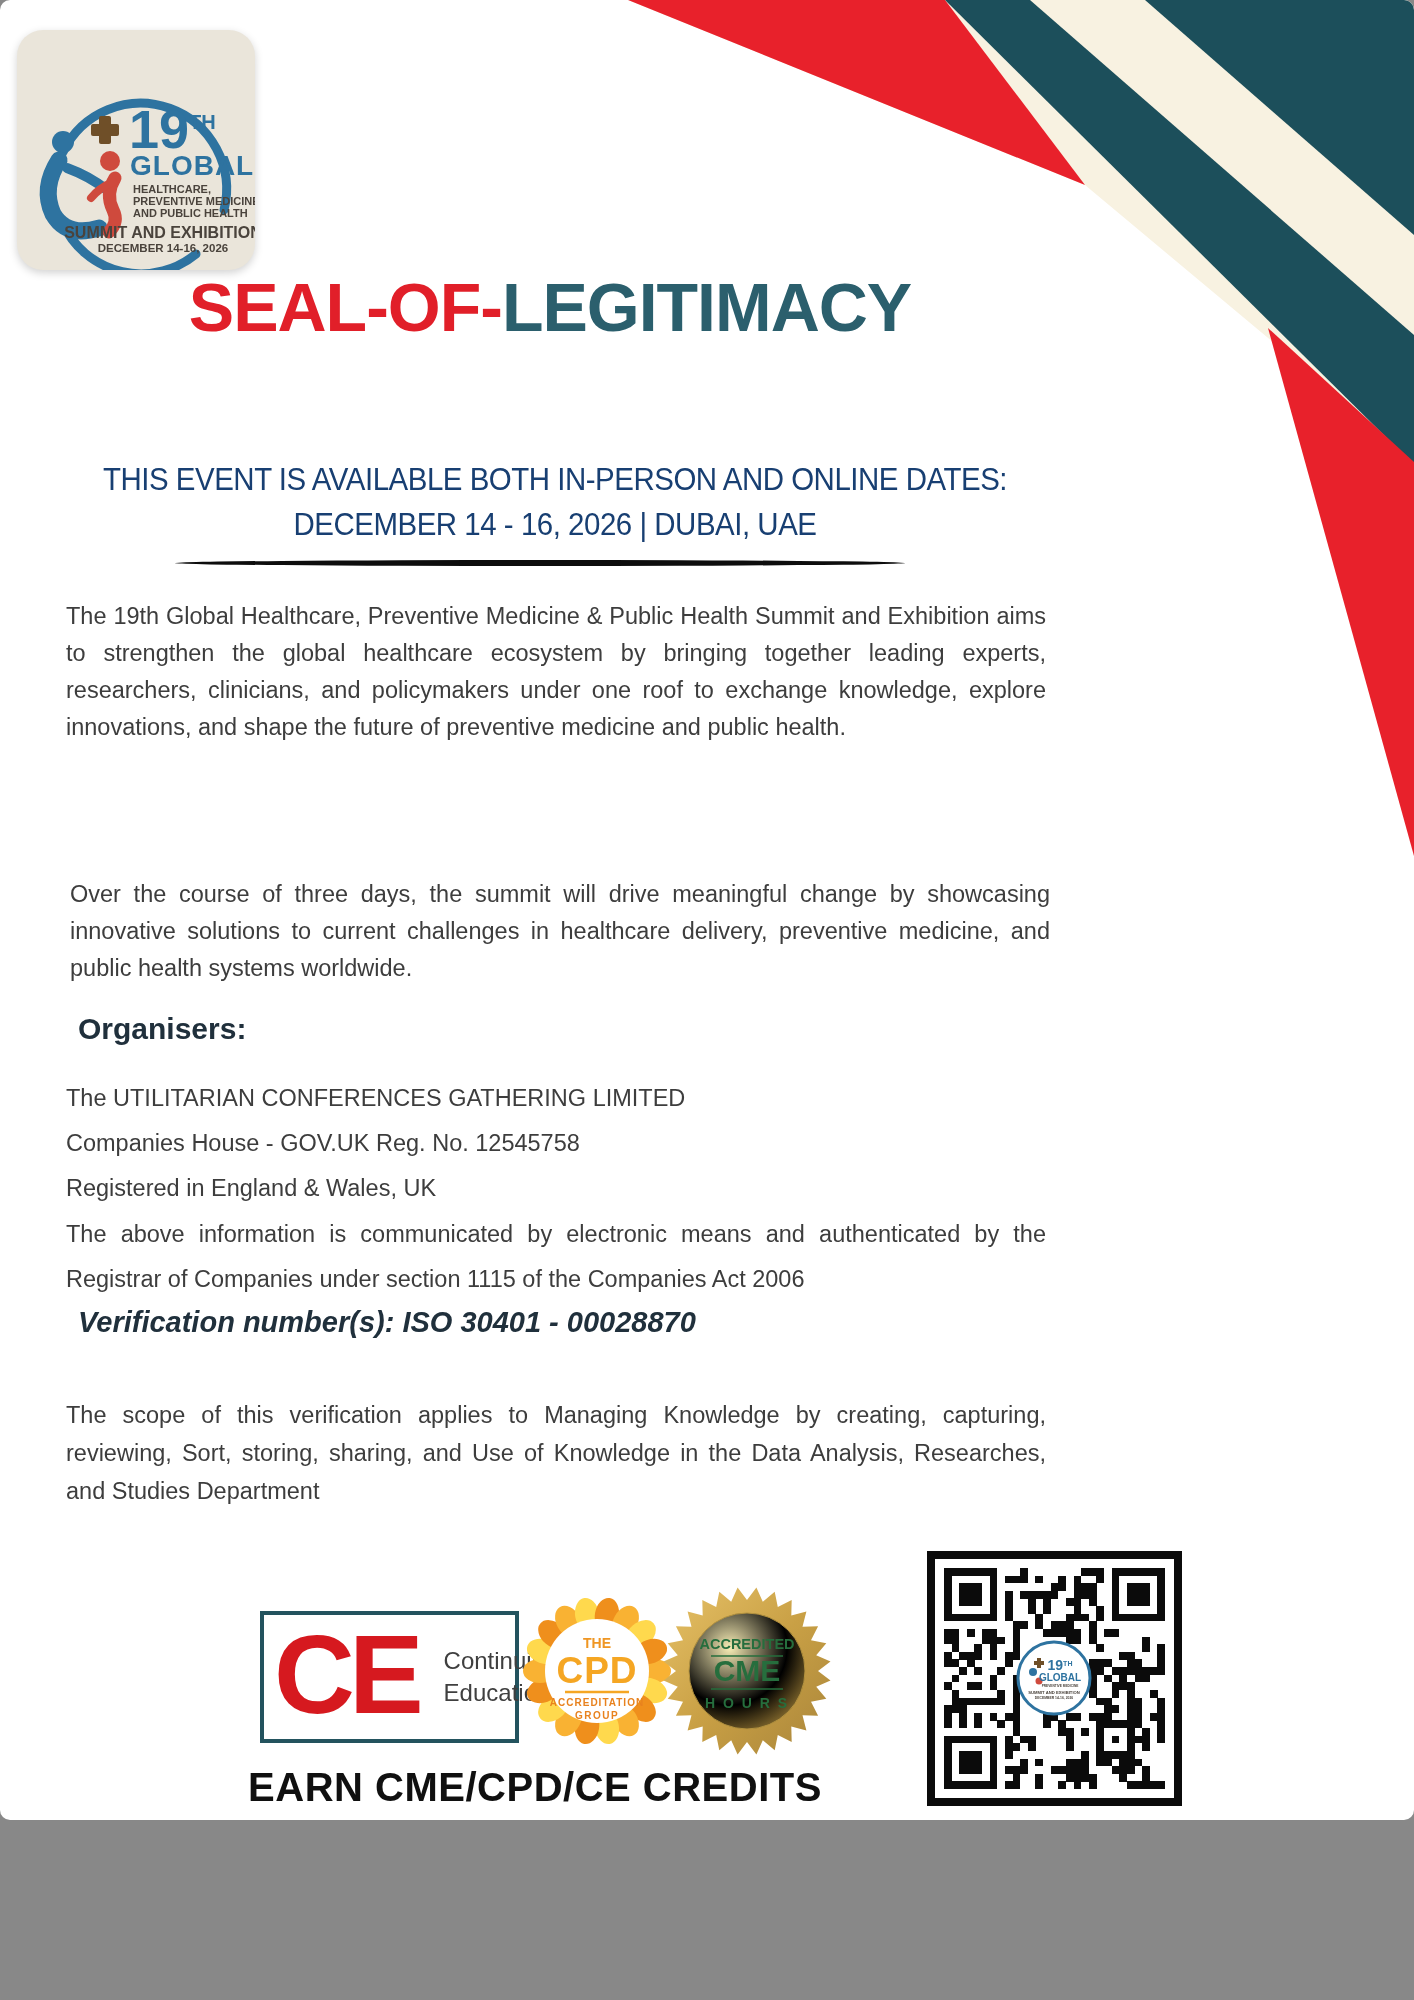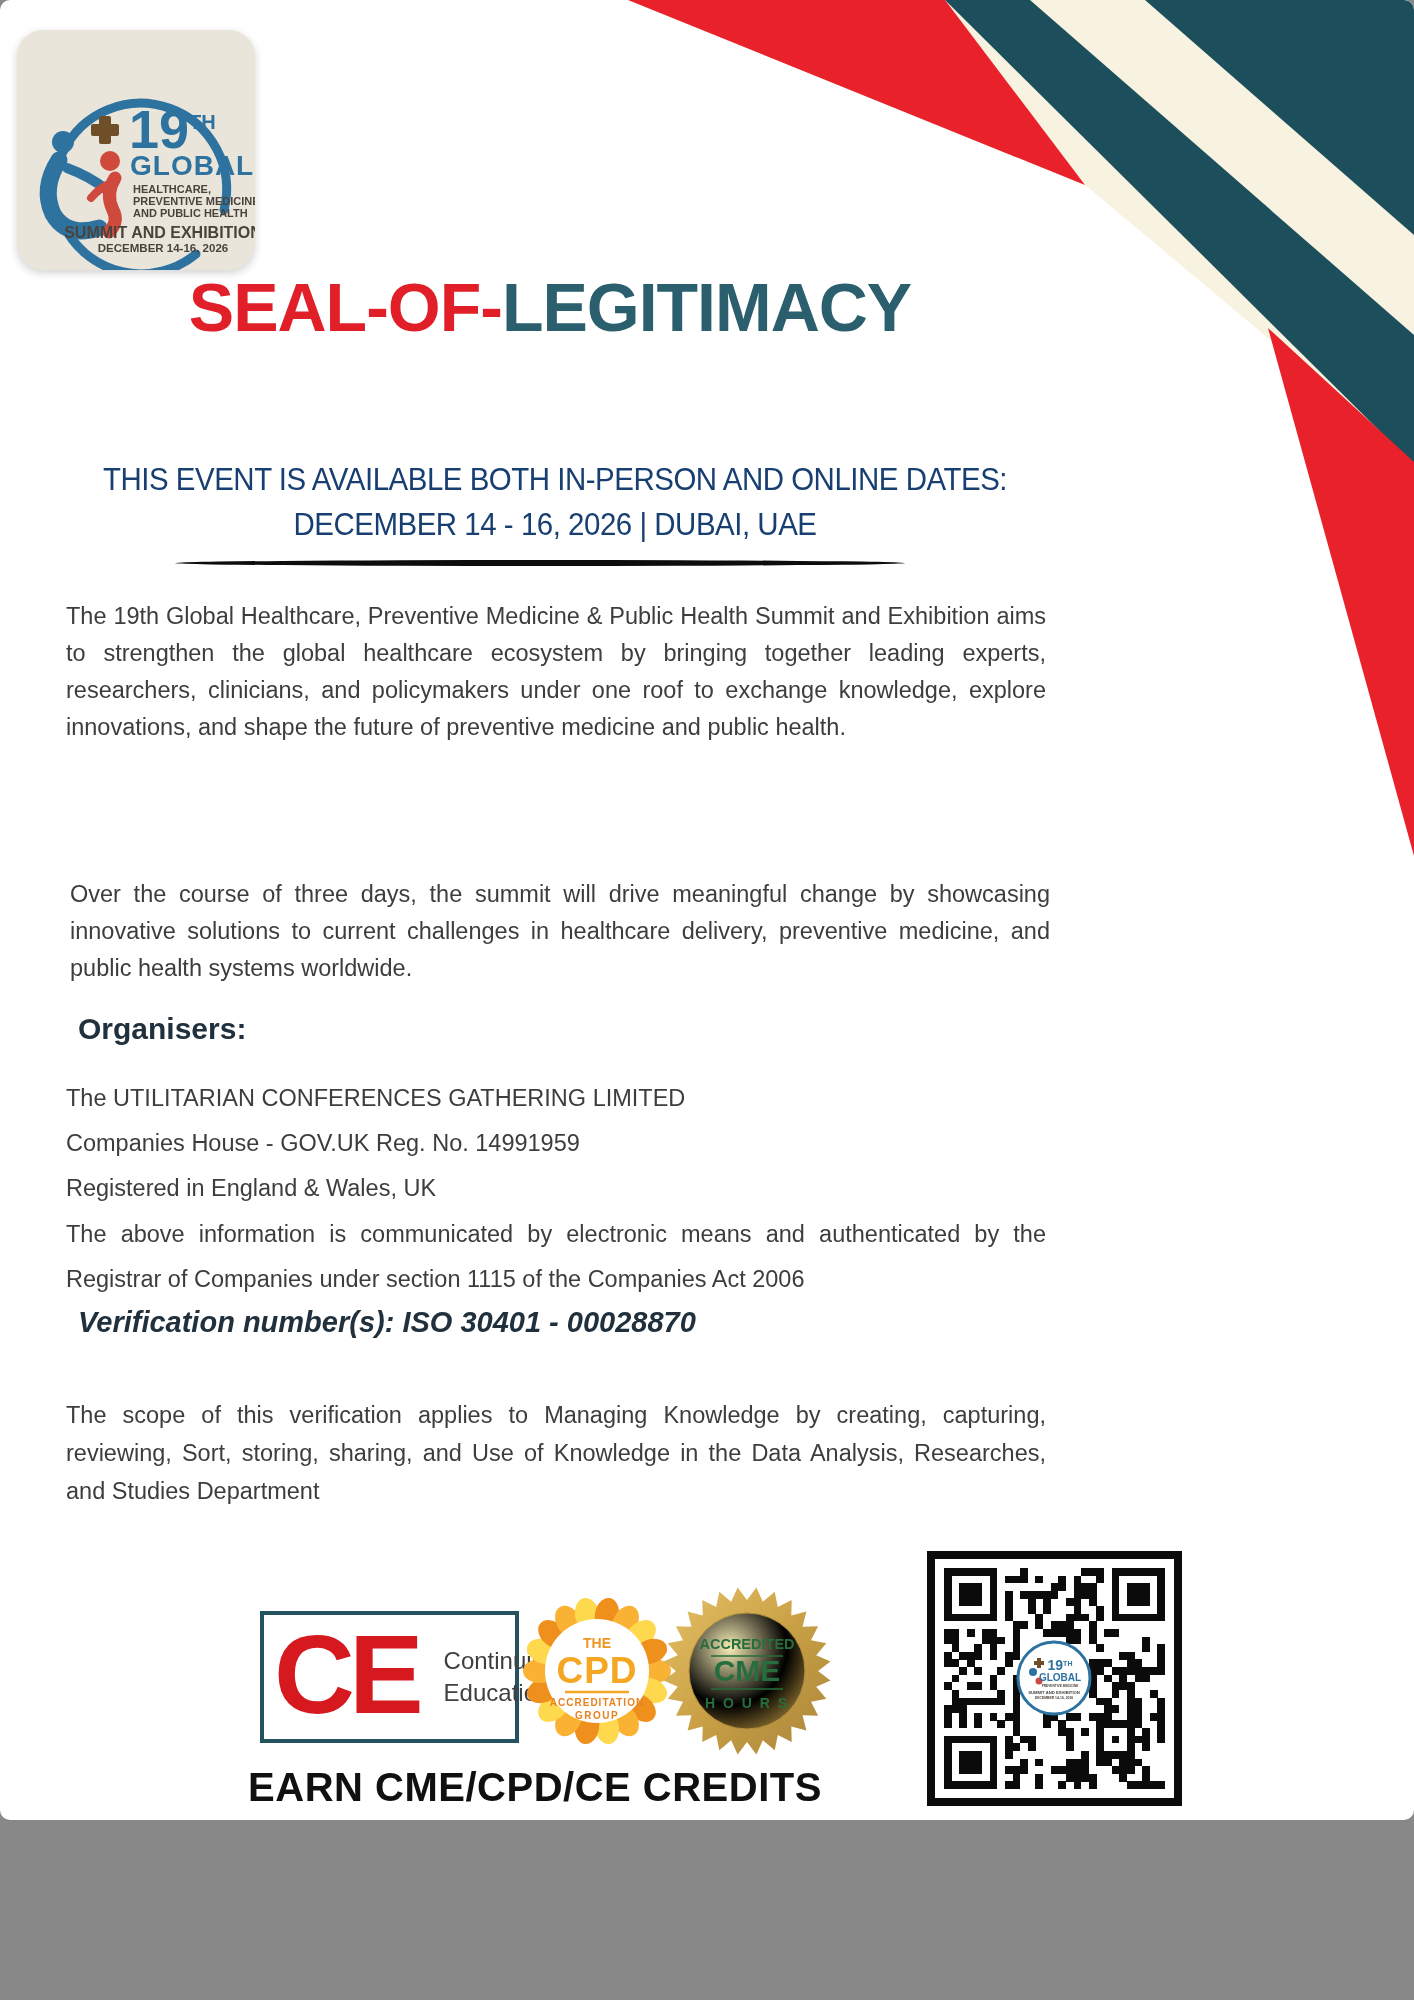--- a/index.html
+++ b/index.html
@@ -126,21 +126,21 @@
     <div class="l2">DECEMBER 14 - 16, 2026 | DUBAI, UAE</div>
   </div>
   <div class="underline"></div>
 
   <p class="body p1">The 19th Global Healthcare, Preventive Medicine &amp; Public Health Summit and Exhibition aims to strengthen the global healthcare ecosystem by bringing together leading experts, researchers, clinicians, and policymakers under one roof to exchange knowledge, explore innovations, and shape the future of preventive medicine and public health.</p>
   <p class="body p2">Over the course of three days, the summit will drive meaningful change by showcasing innovative solutions to current challenges in healthcare delivery, preventive medicine, and public health systems worldwide.</p>
 
   <h2 class="h-dark org-h">Organisers:</h2>
   <div class="org-lines">
     <div>The UTILITARIAN CONFERENCES GATHERING LIMITED</div>
-    <div>Companies House - GOV.UK Reg. No. 14991959</div>
+    <div>Companies House - GOV.UK Reg. No. 12545758</div>
     <div>Registered in England &amp; Wales, UK</div>
   </div>
   <p class="org-note">The above information is communicated by electronic means and authenticated by the Registrar of Companies under section 1115 of the Companies Act 2006</p>
 
   <h2 class="h-dark verif-h">Verification number(s): ISO 30401 - 00028870</h2>
   <p class="body scope">The scope of this verification applies to Managing Knowledge by creating, capturing, reviewing, Sort, storing, sharing, and Use of Knowledge in the Data Analysis, Researches, and Studies Department</p>
 
   <div class="ce-badge">
     <div class="ce-abbr">CE</div>
     <div class="ce-div"></div>

